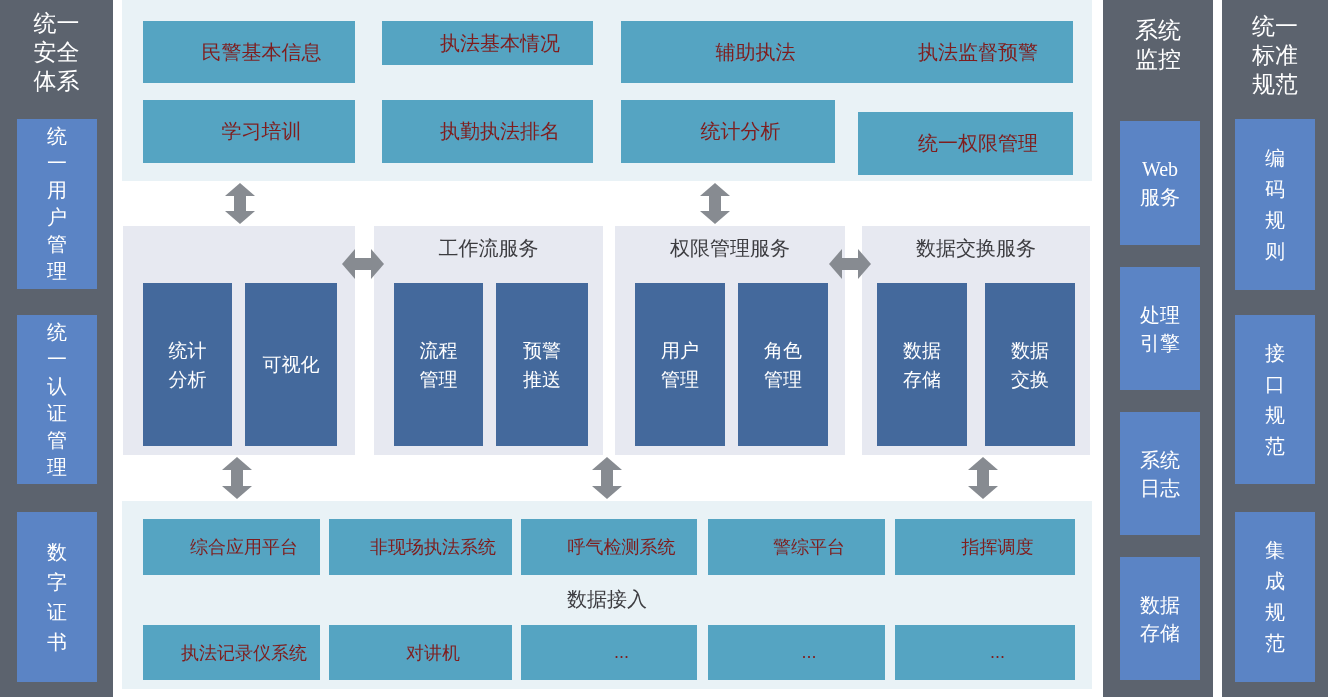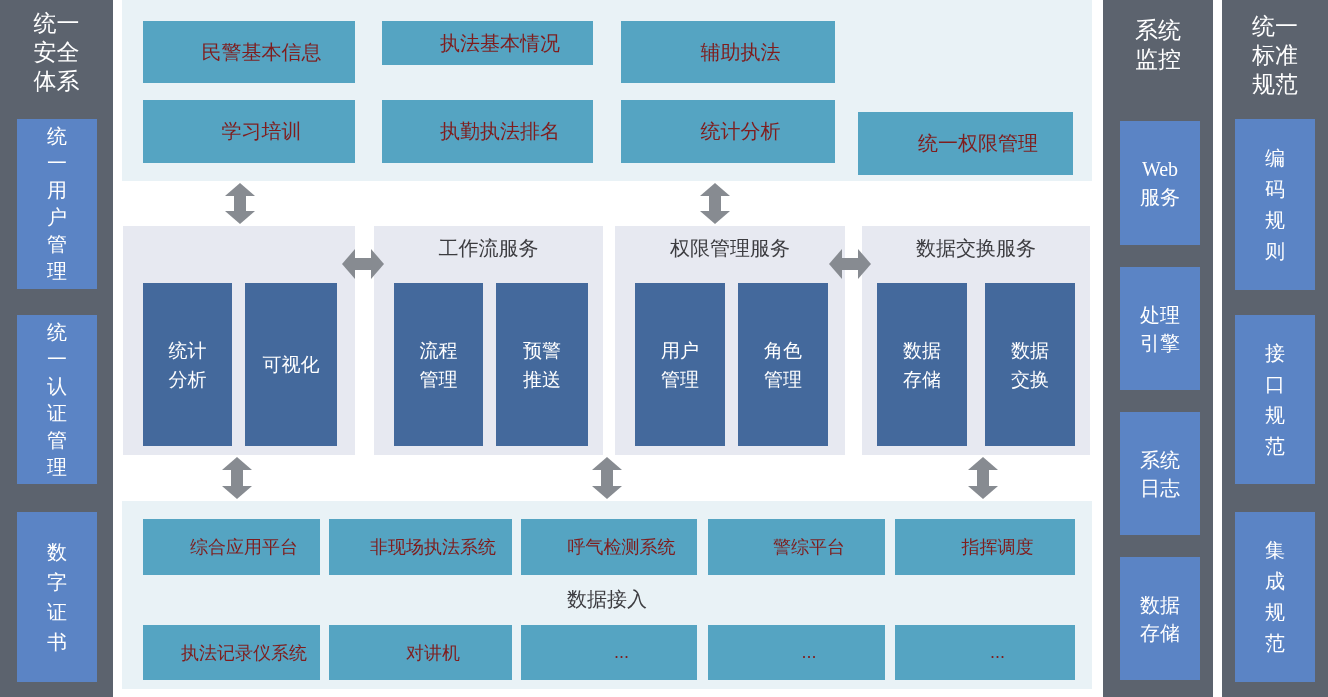--- a/index.html
+++ b/index.html
@@ -73,21 +73,22 @@
 理</div>
     <div class="abs side-box" style="left:17px; top:512px; width:80px; height:170px; line-height:30px;">数
 字
 证
 书</div>
   </aside>
 
   <section class="abs band" style="left:122px; top:0; width:970px; height:181px;">
     <div class="abs teal-box" style="left:21px; top:21px; width:212px; height:62px;">民警基本信息</div>
     <div class="abs teal-box" style="left:260px; top:21px; width:211px; height:44px;">执法基本情况</div>
-    <div class="abs teal-box" style="left:499px; top:21px; width:214px; height:62px;">辅助执法</div>
+    <div class="abs teal-box" style="left:499px; top:21px; width:244px; height:62px;">辅助执法</div>
+    <div class="abs teal-box" style="left:736px; top:21px; width:215px; height:62px;">执法监督预警</div>
     <div class="abs teal-box" style="left:21px; top:100px; width:212px; height:63px;">学习培训</div>
     <div class="abs teal-box" style="left:260px; top:100px; width:211px; height:63px;">执勤执法排名</div>
     <div class="abs teal-box" style="left:499px; top:100px; width:214px; height:63px;">统计分析</div>
     <div class="abs teal-box" style="left:736px; top:112px; width:215px; height:63px;">统一权限管理</div>
   </section>
 
   <div class="abs varrow" style="left:225px; top:183px;">
     <span class="tri-up"></span>
       <span class="shaft"></span>
       <span class="tri-down"></span>

